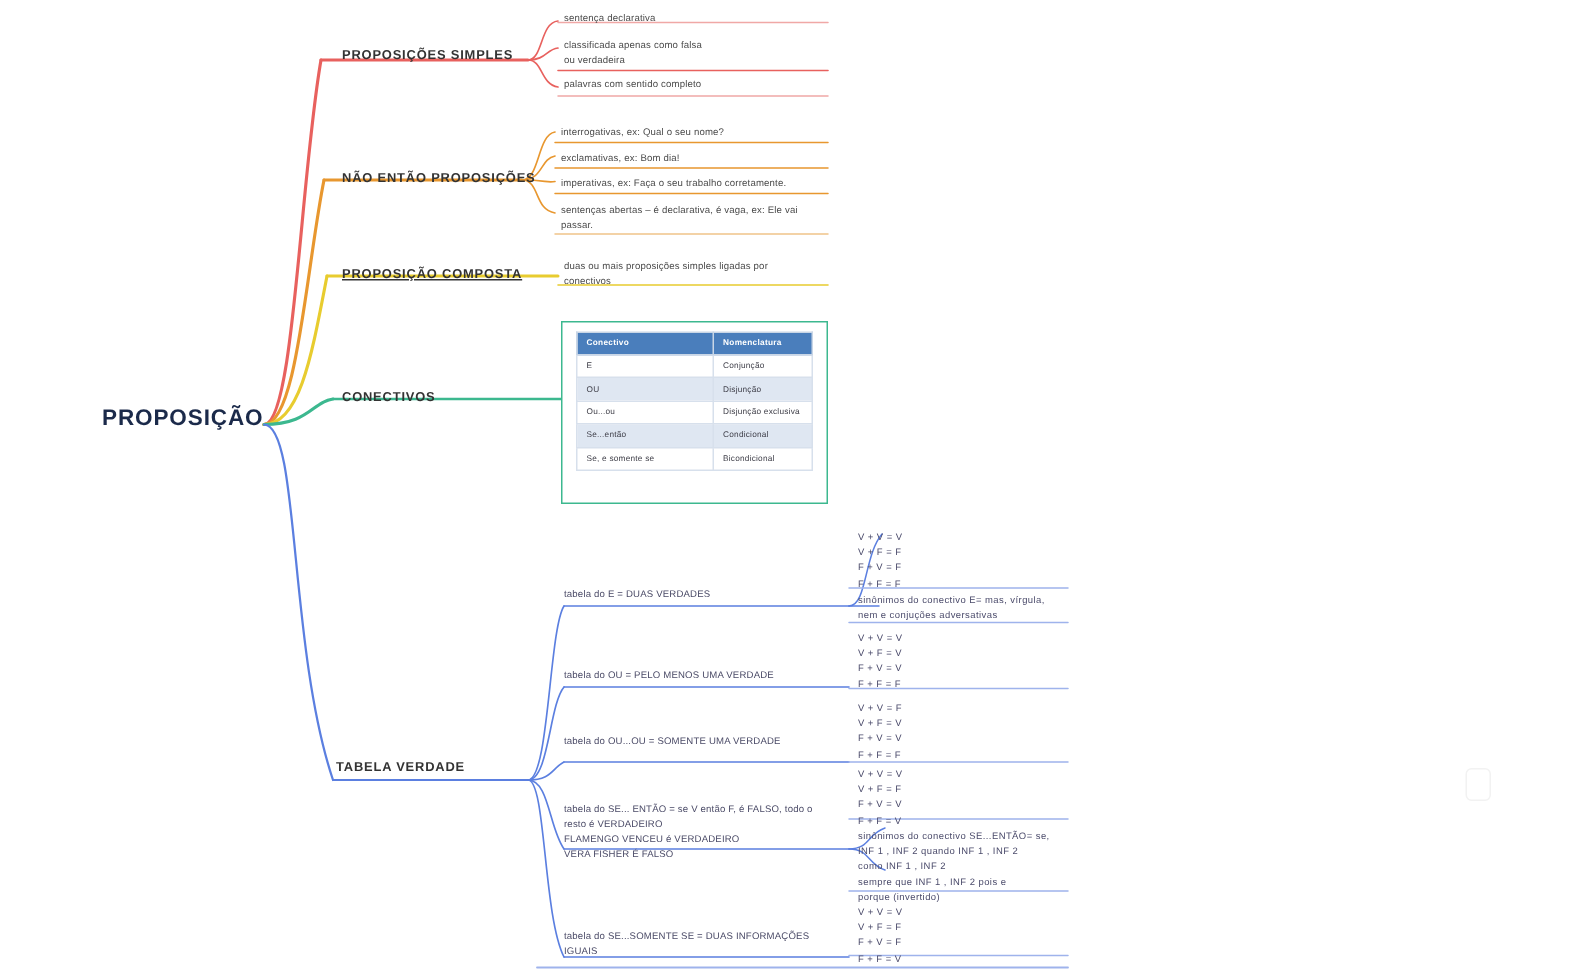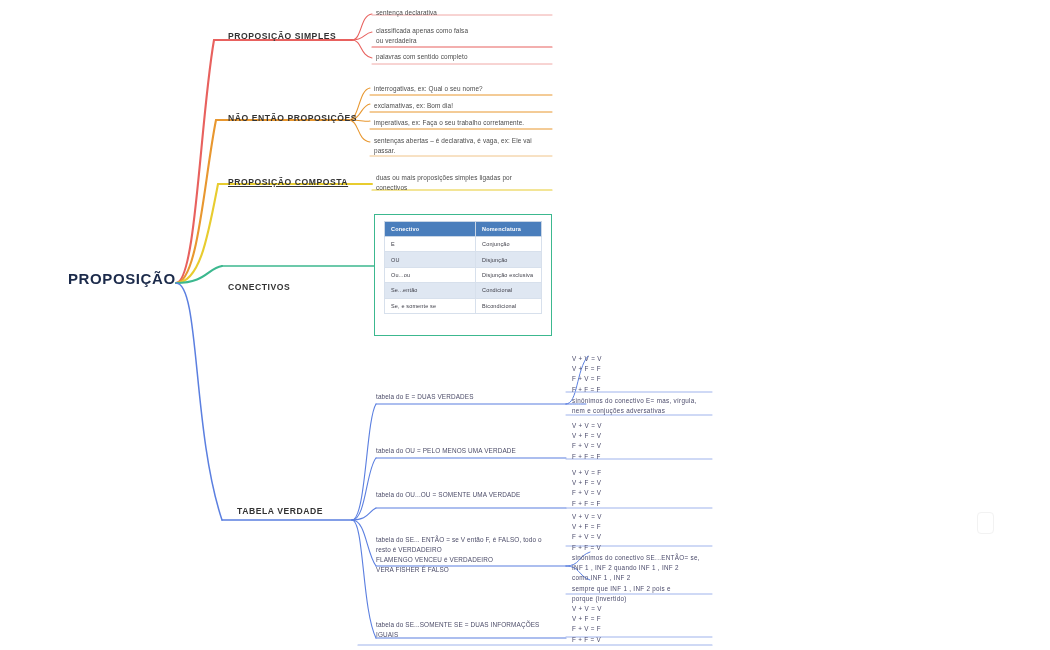--- a/index.html
+++ b/index.html
@@ -129,25 +129,25 @@
       <line x1="566" y1="546" x2="712" y2="546" stroke="#9fb3ec" stroke-width="1"></line>
       <line x1="566" y1="594" x2="712" y2="594" stroke="#9fb3ec" stroke-width="1"></line>
       <line x1="566" y1="637" x2="712" y2="637" stroke="#9fb3ec" stroke-width="1"></line>
 
       <line x1="358" y1="645" x2="712" y2="645" stroke="#9fb3ec" stroke-width="1.2"></line>
     </g>
   </svg>
 
   <div class="root-label">PROPOSIÇÃO</div>
 
-  <div class="branch-label" style="left:228px;top:31px;">PROPOSIÇÃO SIMPLES</div>
+  <div class="branch-label" style="left:228px;top:31px;">PROPOSIÇÕES SIMPLES</div>
   <div class="branch-label" style="left:228px;top:113px;">NÃO ENTÃO PROPOSIÇÕES</div>
   <div class="branch-label" style="left:228px;top:177px;text-decoration:underline;">PROPOSIÇÃO COMPOSTA</div>
-  <div class="branch-label" style="left:228px;top:259px;margin-top:23px;">CONECTIVOS</div>
-  <div class="branch-label" style="left:237px;top:506px;">TABELA VERDADE</div>
+  <div class="branch-label" style="left:228px;top:259px;">CONECTIVOS</div>
+  <div class="branch-label" style="left:224px;top:506px;">TABELA VERDADE</div>
 
   <div class="leaf" style="left:376px;top:8px;white-space:pre-line;">sentença declarativa</div>
   <div class="leaf" style="left:376px;top:26px;white-space:pre-line;">classificada apenas como falsa
 ou verdadeira</div>
   <div class="leaf" style="left:376px;top:52px;white-space:pre-line;">palavras com sentido completo</div>
 
   <div class="leaf" style="left:374px;top:84px;white-space:pre-line;">interrogativas, ex: Qual o seu nome?</div>
   <div class="leaf" style="left:374px;top:101px;white-space:pre-line;">exclamativas, ex: Bom dia!</div>
   <div class="leaf" style="left:374px;top:118px;white-space:pre-line;">imperativas, ex: Faça o seu trabalho corretamente.</div>
   <div class="leaf" style="left:374px;top:136px;white-space:pre-line;">sentenças abertas – é declarativa, é vaga,      ex: Ele vai

